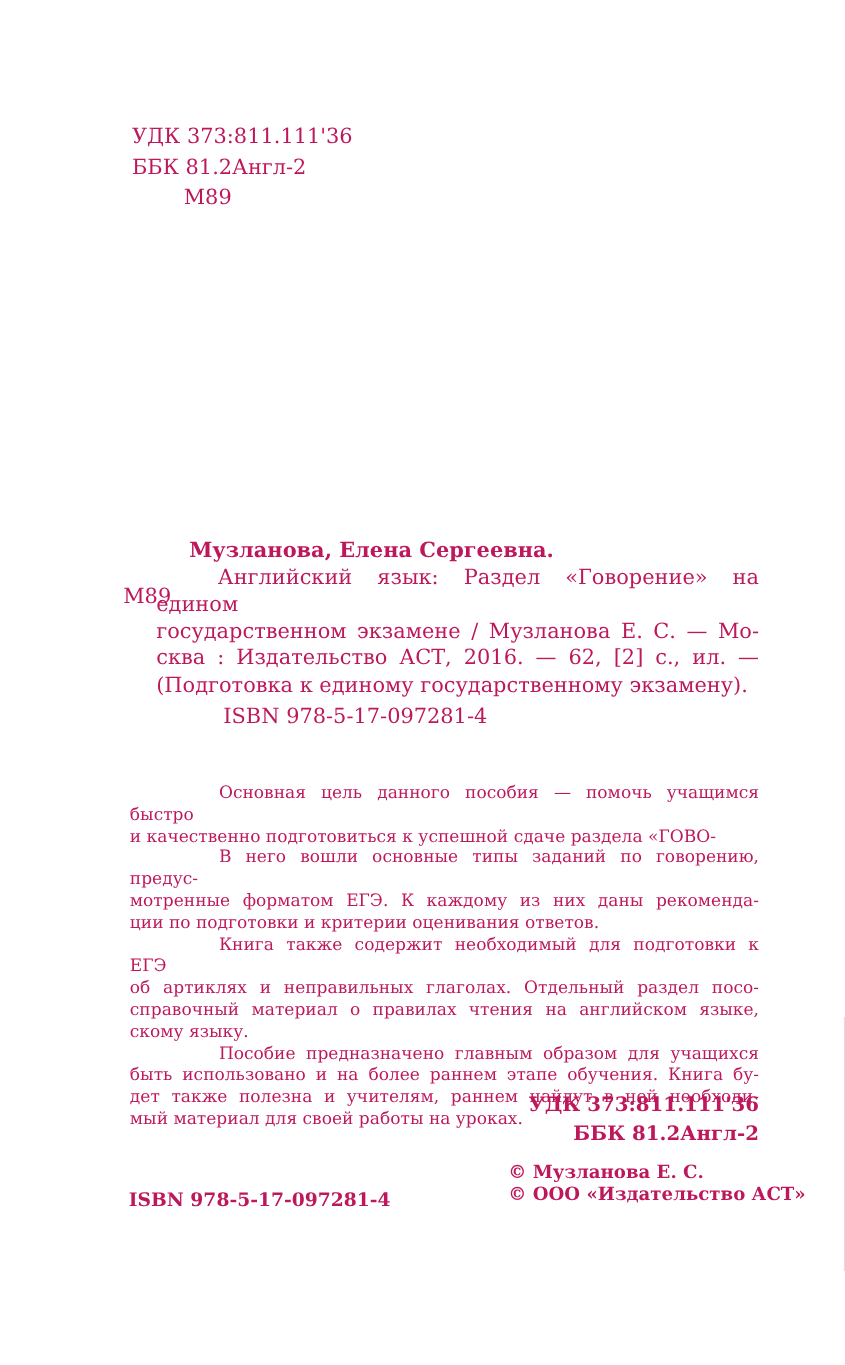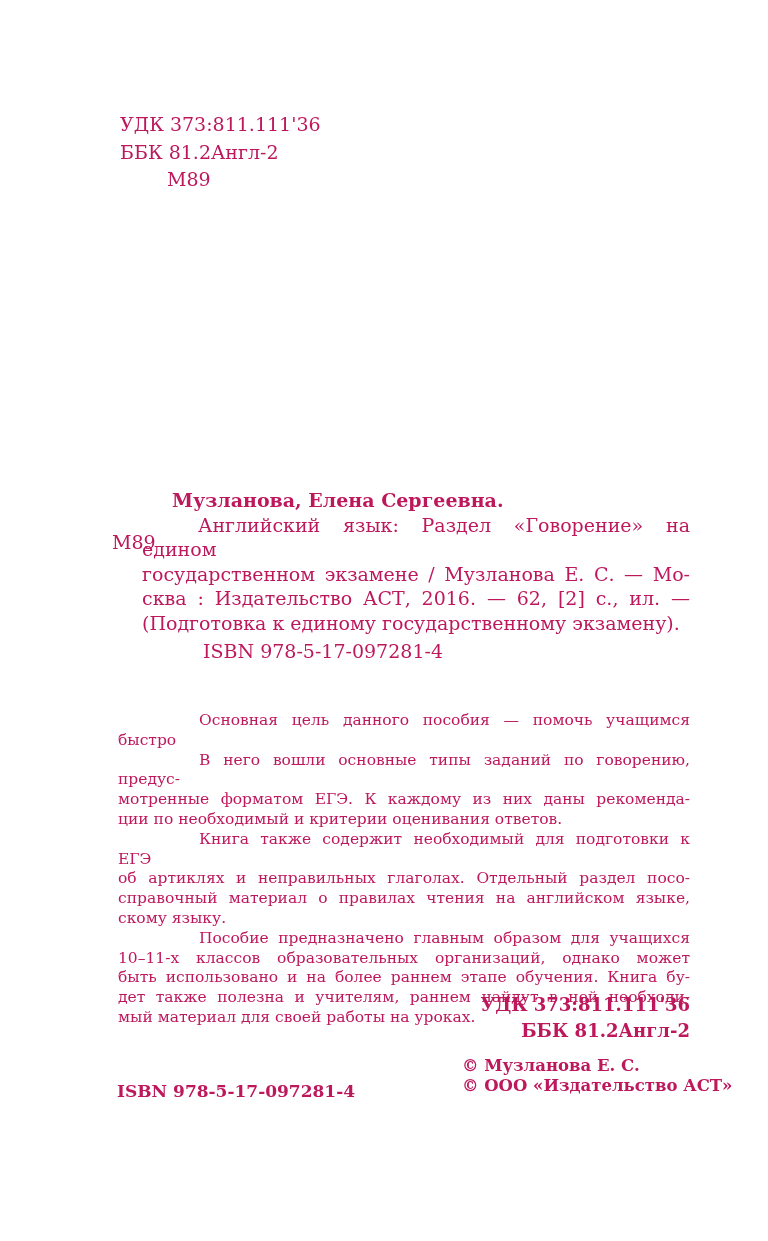--- a/index.html
+++ b/index.html
@@ -125,35 +125,35 @@
         <div class="tline">сква : Издательство АСТ, 2016. — 62, [2] с., ил. —</div>
         <div class="tline">(Подготовка к единому государственному экзамену).</div>
       </div>
   </div>
 
   <div class="isbn-line">ISBN 978-5-17-097281-4</div>
 
   <div class="annotation">
     <div class="para">
         <div class="tline">Основная цель данного пособия — помочь учащимся быстро</div>
+        <div class="tline">и качественно подготовиться к успешной сдаче раздела «ГОВО-</div>
       </div>
     <div class="para">
         <div class="tline">В него вошли основные типы заданий по говорению, предус-</div>
         <div class="tline">мотренные форматом ЕГЭ. К каждому из них даны рекоменда-</div>
-        <div class="tline">ции по необходимый и критерии оценивания ответов.</div>
+        <div class="tline">ции по подготовки и критерии оценивания ответов.</div>
       </div>
     <div class="para">
         <div class="tline">Книга также содержит необходимый для подготовки к ЕГЭ</div>
         <div class="tline">об артиклях и неправильных глаголах. Отдельный раздел посо-</div>
         <div class="tline">справочный материал о правилах чтения на английском языке,</div>
         <div class="tline">скому языку.</div>
       </div>
     <div class="para">
         <div class="tline">Пособие предназначено главным образом для учащихся</div>
-        <div class="tline">10–11-х классов образовательных организаций, однако может</div>
         <div class="tline">быть использовано и на более раннем этапе обучения. Книга бу-</div>
         <div class="tline">дет также полезна и учителям, раннем найдут в ней необходи-</div>
         <div class="tline">мый материал для своей работы на уроках.</div>
       </div>
   </div>
 
   <div class="bottom-codes">
     <div>УДК 373:811.111'36</div>
     <div>ББК 81.2Англ-2</div>
   </div>

